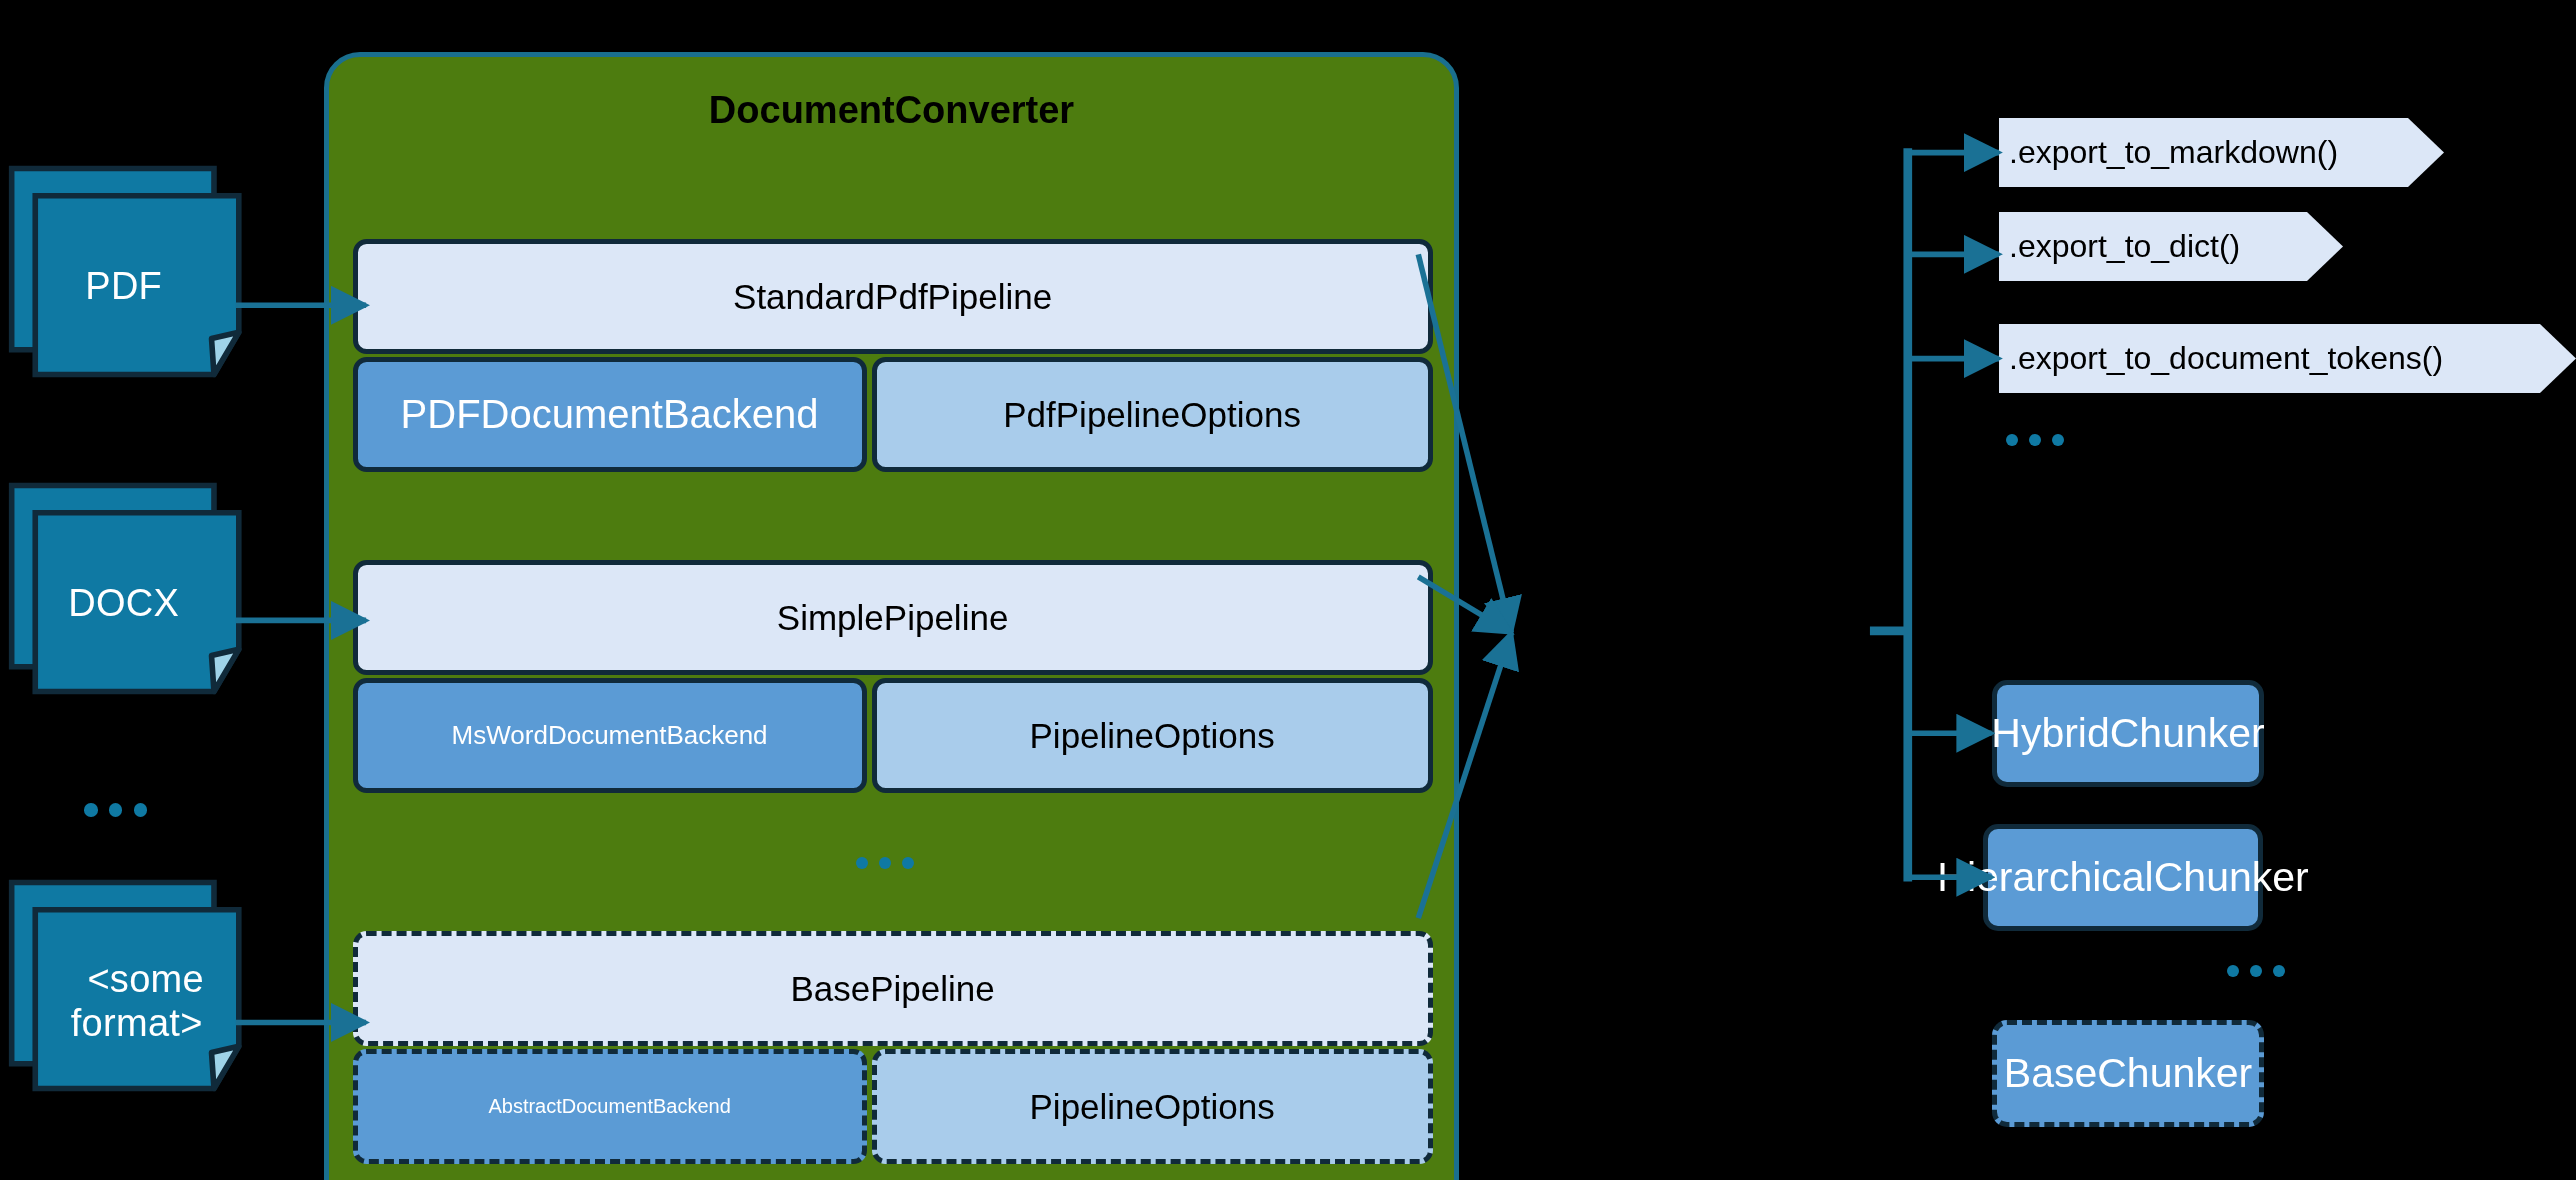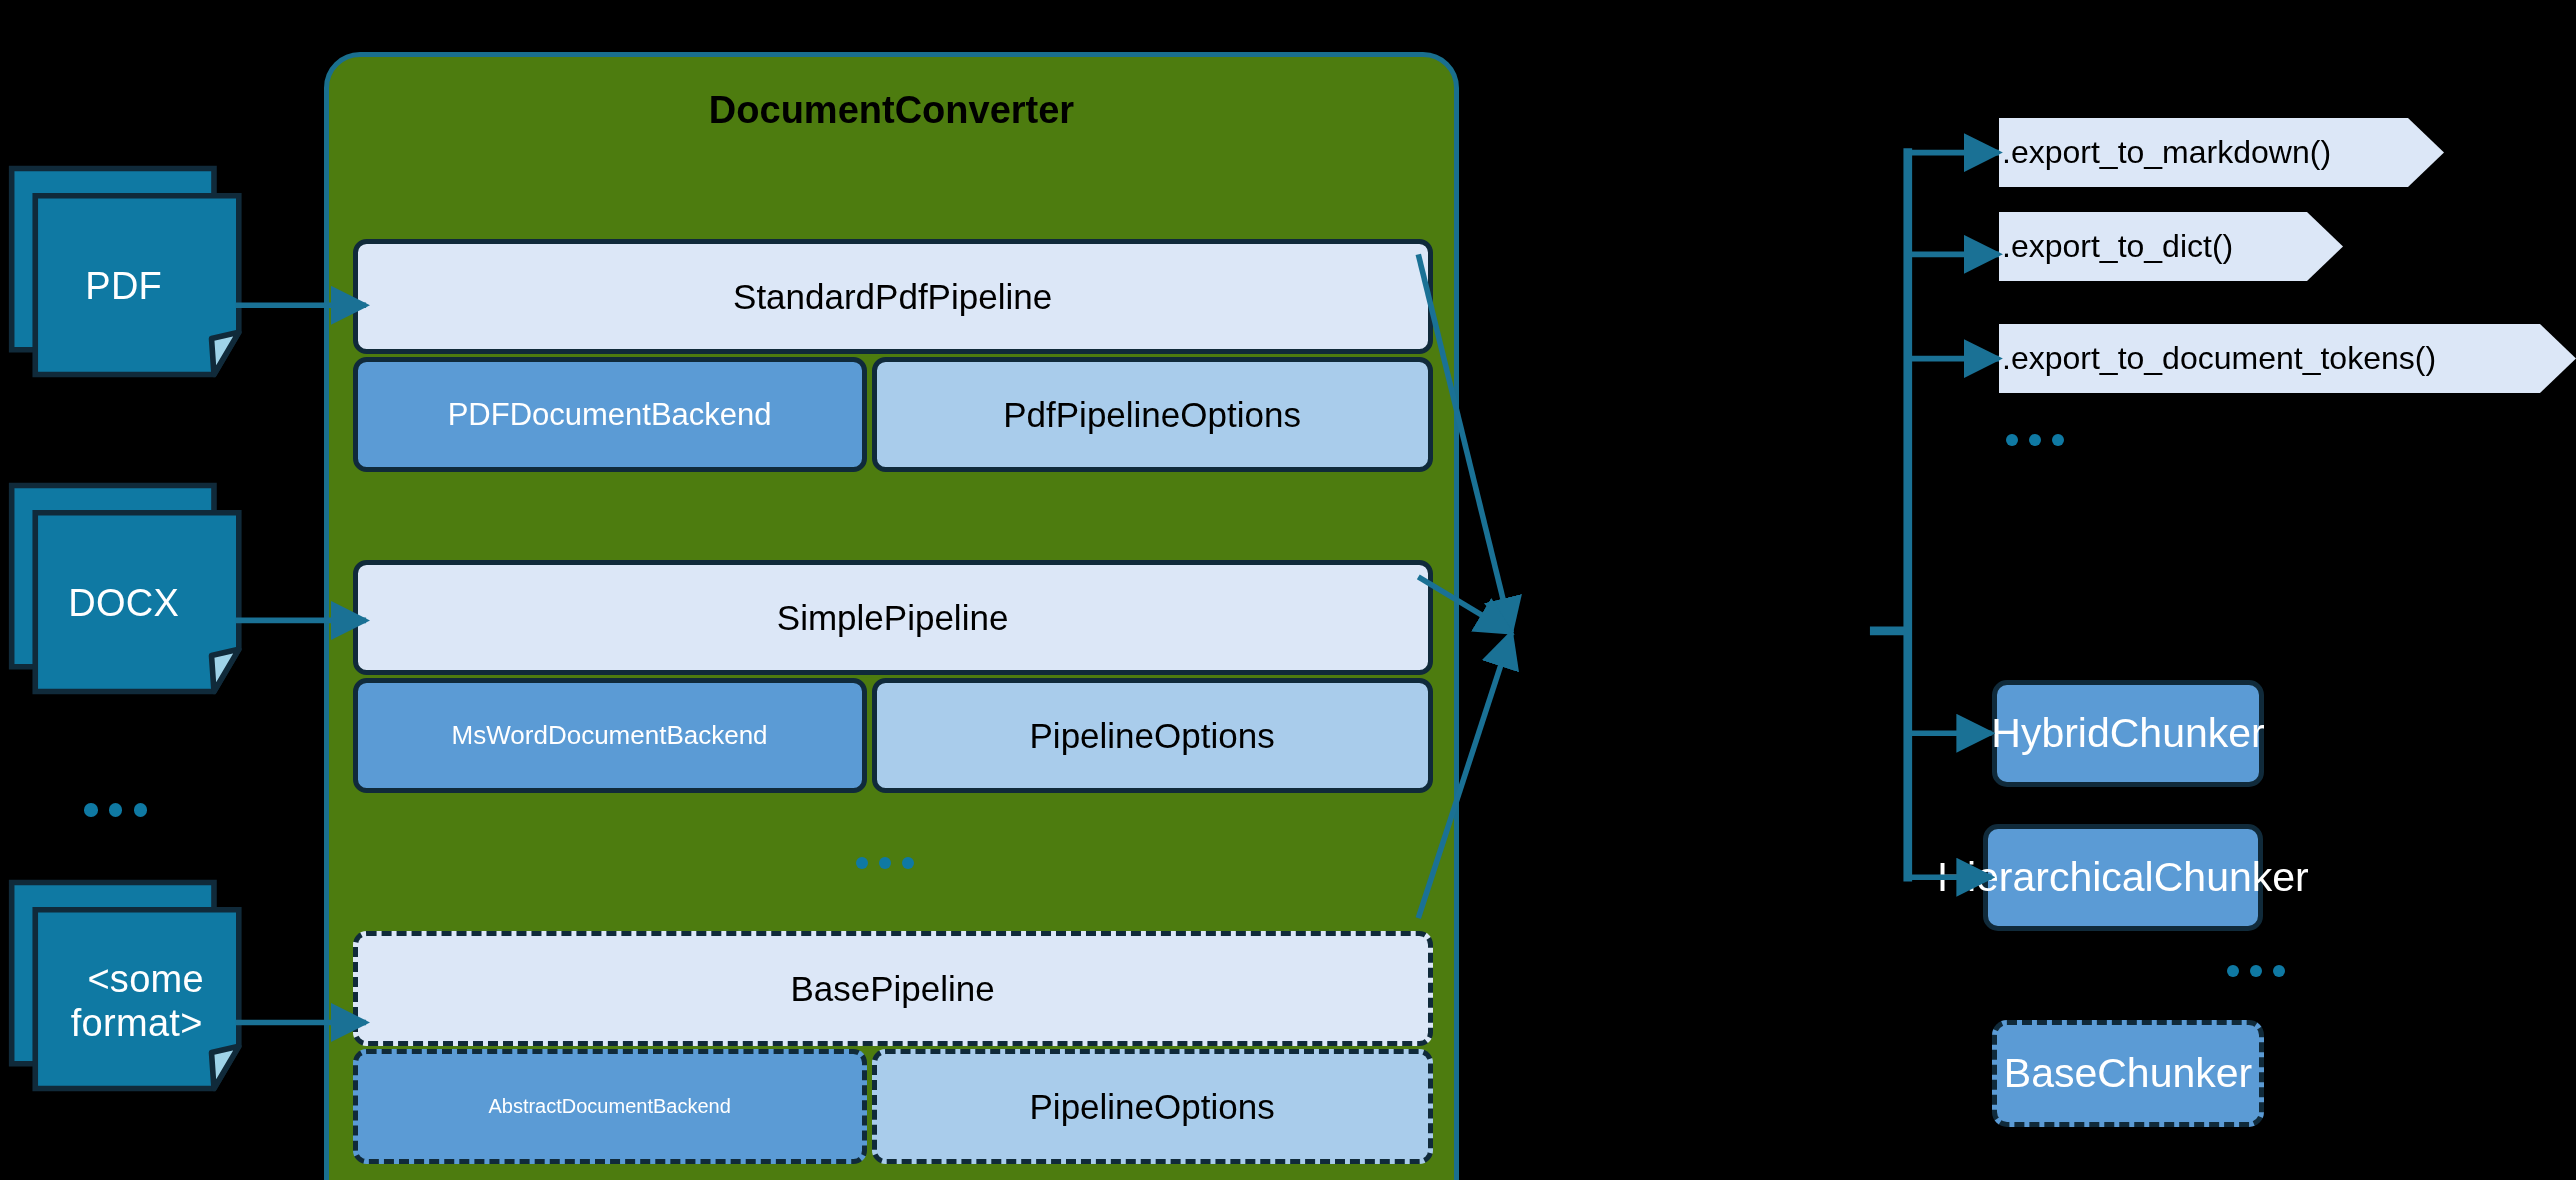--- a/index.html
+++ b/index.html
@@ -185,21 +185,21 @@
 
   
   .export-callout {
     position: absolute;
     height: 69px;
     background: #DCE7F7;
     z-index: 3;
     display: flex;
     align-items: center;
     box-sizing: border-box;
-    padding-left: 3px;
+    padding-left: 10px;
     padding-right: 53px;
     font-size: 32px;
     color: #000000;
     white-space: nowrap;
     clip-path: polygon(0 0, calc(100% - 36px) 0, 100% 50%, calc(100% - 36px) 100%, 0 100%);
   }
 
   
   .chunker {
     position: absolute;
@@ -283,21 +283,21 @@
     <div class="doc-label" style="top:78px;padding-left:44px;">&lt;some</div>
     <div class="doc-label" style="top:122px;padding-left:26px;">format&gt;</div>
   </div>
 
   <div id="converter-panel">
     <div id="converter-title">DocumentConverter</div>
 
     <div class="pipeline" style="top:182px;">
       <div class="pipe-head">StandardPdfPipeline</div>
       <div class="pipe-row">
-        <div class="pipe-backend" style="font-size:31px;">PDFDocumentBackend</div>
+        <div class="pipe-backend" style="font-size:40px;">PDFDocumentBackend</div>
         <div class="pipe-options">PdfPipelineOptions</div>
       </div>
     </div>
 
     <div class="pipeline" style="top:503px;">
       <div class="pipe-head">SimplePipeline</div>
       <div class="pipe-row">
         <div class="pipe-backend" style="font-size:26px;">MsWordDocumentBackend</div>
         <div class="pipe-options">PipelineOptions</div>
       </div>

